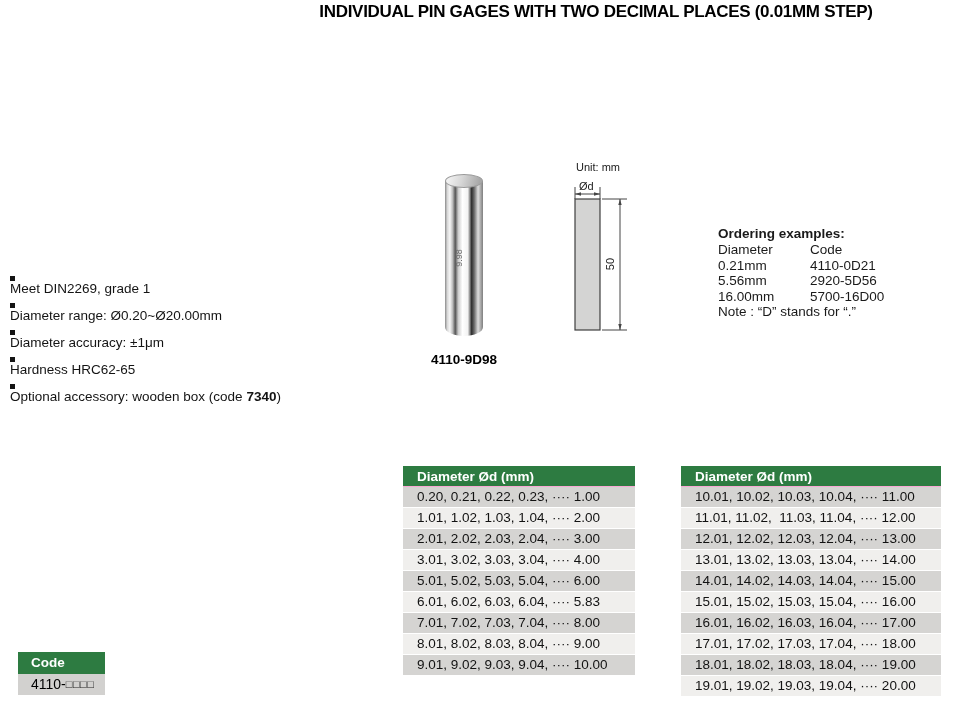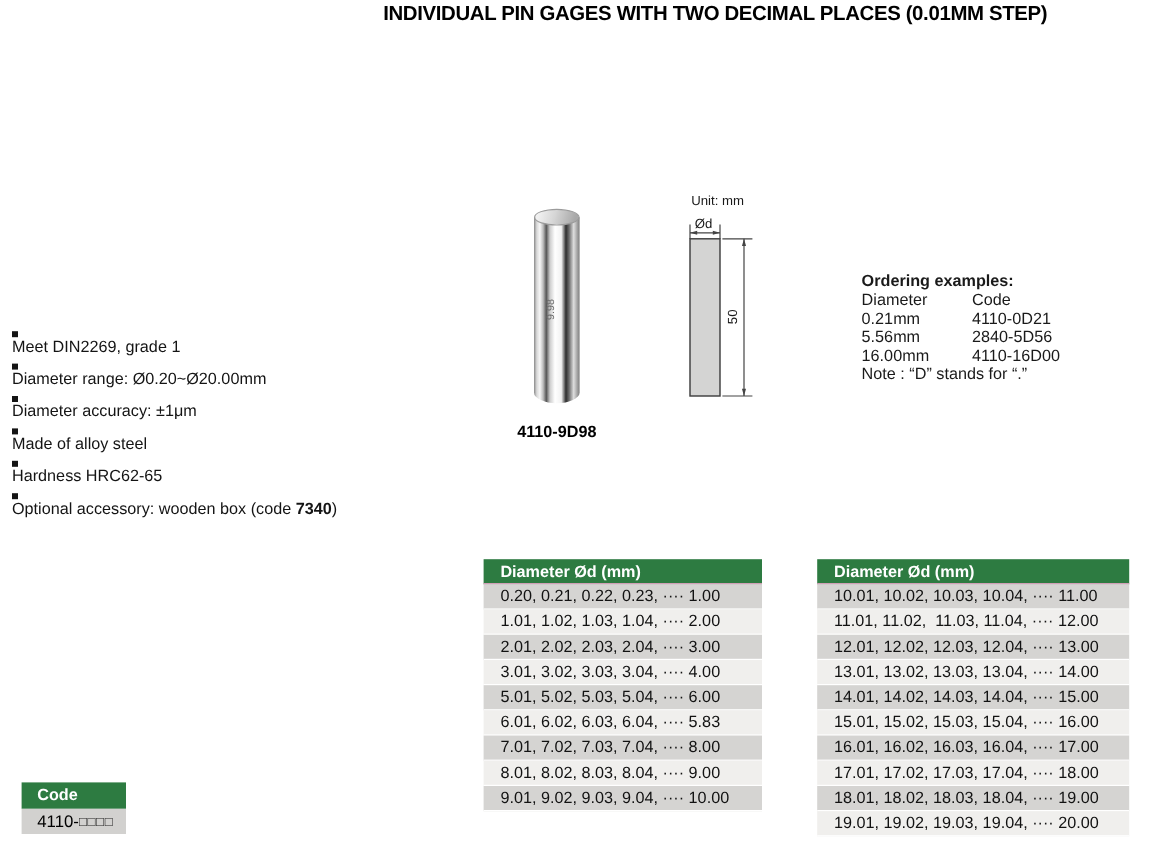--- a/index.html
+++ b/index.html
@@ -124,24 +124,20 @@
     <li>
       <span class="bullet"></span>
       <span>Diameter range: Ø0.20~Ø20.00mm</span>
     </li>
     <li>
       <span class="bullet"></span>
       <span>Diameter accuracy: ±1μm</span>
     </li>
     <li>
       <span class="bullet"></span>
-      <span>Made of alloy steel</span>
-    </li>
-    <li>
-      <span class="bullet"></span>
       <span>Hardness HRC62-65</span>
     </li>
     <li>
       <span class="bullet"></span>
       <span><span>Optional accessory: wooden box (code </span><span class="bold">7340</span><span>)</span></span>
     </li>
   </ul>
 
   <div class="pin">
     <div class="pin-body">
@@ -172,23 +168,23 @@
   </svg>
 
   <div class="ordering">
     <div class="ordering-heading">Ordering examples:</div>
     <div class="ordering-grid">
       <span>Diameter</span>
       <span>Code</span>
       <span>0.21mm</span>
       <span>4110-0D21</span>
       <span>5.56mm</span>
-      <span>2840-5D56</span>
+      <span>2920-5D56</span>
       <span>16.00mm</span>
-      <span>4110-16D00</span>
+      <span>5700-16D00</span>
     </div>
     <div class="ordering-note">Note : “D” stands for “.”</div>
   </div>
 
   <div class="dtable dtable-left">
     <div class="dtable-header">Diameter Ød (mm)</div>
     <div>
       <div class="dtable-row">0.20, 0.21, 0.22, 0.23, ···· 1.00</div>
       <div class="dtable-row">1.01, 1.02, 1.03, 1.04, ···· 2.00</div>
       <div class="dtable-row">2.01, 2.02, 2.03, 2.04, ···· 3.00</div>

